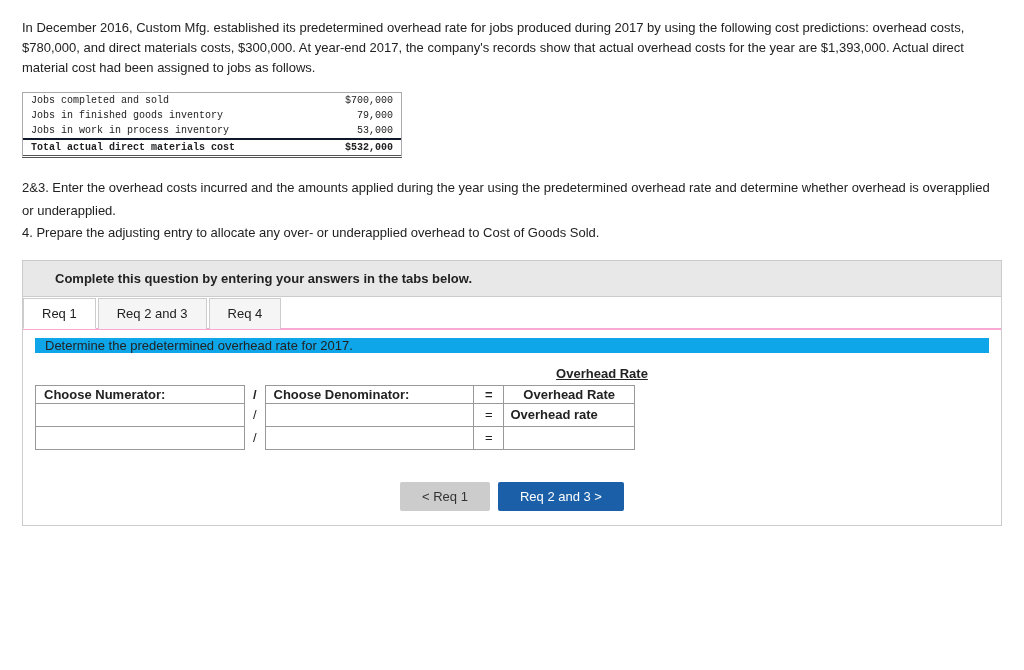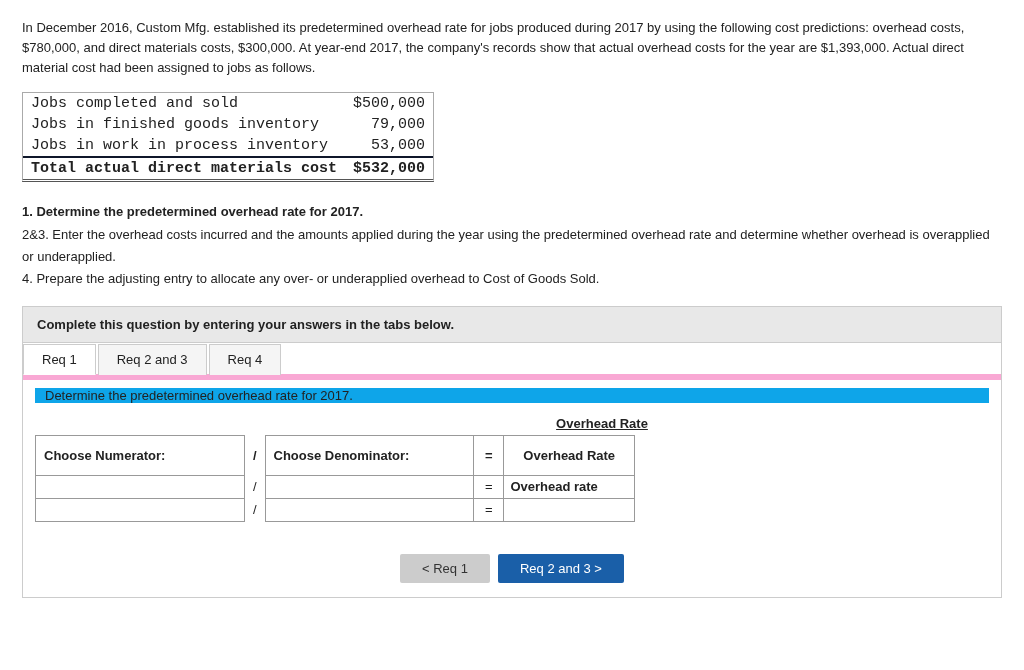--- a/index.html
+++ b/index.html
@@ -24,52 +24,52 @@
       display: inline-block;
       min-width: 380px;
     }
     .data-table table {
       border-collapse: collapse;
       width: 100%;
     }
     .data-table table td {
       padding: 2px 8px;
       font-family: 'Courier New', monospace;
-      font-size: 15px;
+      font-size: 10px;
     }
     .data-table table td:last-child {
       text-align: right;
       min-width: 80px;
     }
     .total-row td {
       border-top: 2px solid #0f172a;
       font-weight: bold;
     }
     .instructions {
       font-size: 13px;
       line-height: 1.7;
       margin-bottom: 16px;
     }
     .instructions b { font-weight: bold; }
     .complete-box {
       background: #e8e8e8;
       border: 1px solid #ccc;
-      padding: 10px 14px;
+      padding: 10px 32px;
       font-size: 13px;
       font-weight: bold;
       margin-bottom: 0;
     }
     .tabs-container {
       border: 1px solid #ccc;
       border-top: none;
       margin-bottom: 0;
     }
     .tabs-row {
       display: flex;
-      border-bottom: 6px solid #f9a8d4;
+      border-bottom: 2px solid #f9a8d4;
       background: #fff;
       padding: 0;
     }
     .tab {
       padding: 7px 18px;
       font-size: 13px;
       border: 1px solid #ccc;
       border-bottom: none;
       margin-right: 2px;
       cursor: pointer;
@@ -104,21 +104,21 @@
       margin-bottom: 4px;
       padding-left: 180px;
     }
     .overhead-table {
       border-collapse: collapse;
       width: 600px;
       font-size: 13px;
     }
     .overhead-table th {
       font-weight: bold;
-      padding: 12px 8px;
+      padding: 1px 8px;
       border: 1px solid #999;
       background: #fff;
       font-size: 13px;
     }
     .overhead-table th.left { text-align: left; }
     .overhead-table th.center { text-align: center; }
     .overhead-table th.eq { text-align: center; width: 30px; }
     .overhead-table td {
       padding: 3px 6px;
       border: 1px solid #999;
@@ -173,41 +173,40 @@
 
 
 <p class="intro-text">In December 2016, Custom Mfg. established its predetermined overhead rate for jobs produced during 2017 by using the following cost predictions: overhead costs, $780,000, and direct materials costs, $300,000. At year-end 2017, the company's records show that actual overhead costs for the year are $1,393,000. Actual direct material cost had been assigned to jobs as follows.</p>
 
 
 <div class="data-table">
   <table>
     <tbody>
       <tr>
         <td>Jobs completed and sold</td>
-        <td>$500,000</td>
+        <td>$700,000</td>
       </tr>
       <tr>
         <td>Jobs in finished goods inventory</td>
         <td>79,000</td>
       </tr>
       <tr>
         <td>Jobs in work in process inventory</td>
         <td>53,000</td>
       </tr>
       <tr class="total-row">
         <td>Total actual direct materials cost</td>
         <td>$532,000</td>
       </tr>
     </tbody>
   </table>
 </div>
 
 
 <div class="instructions">
-  <p><b>1. Determine the predetermined overhead rate for 2017.</b></p>
   <p><span>2&amp;3. Enter the overhead costs incurred and the amounts applied during the year using the predetermined overhead rate and determine whether overhead is overapplied or underapplied.</span></p>
   <p><span>4. Prepare the adjusting entry to allocate any over- or underapplied overhead to Cost of Goods Sold.</span></p>
 </div>
 
 
 <div class="complete-box">
   <span>Complete this question by entering your answers in the tabs below.</span>
 </div>
 
 

